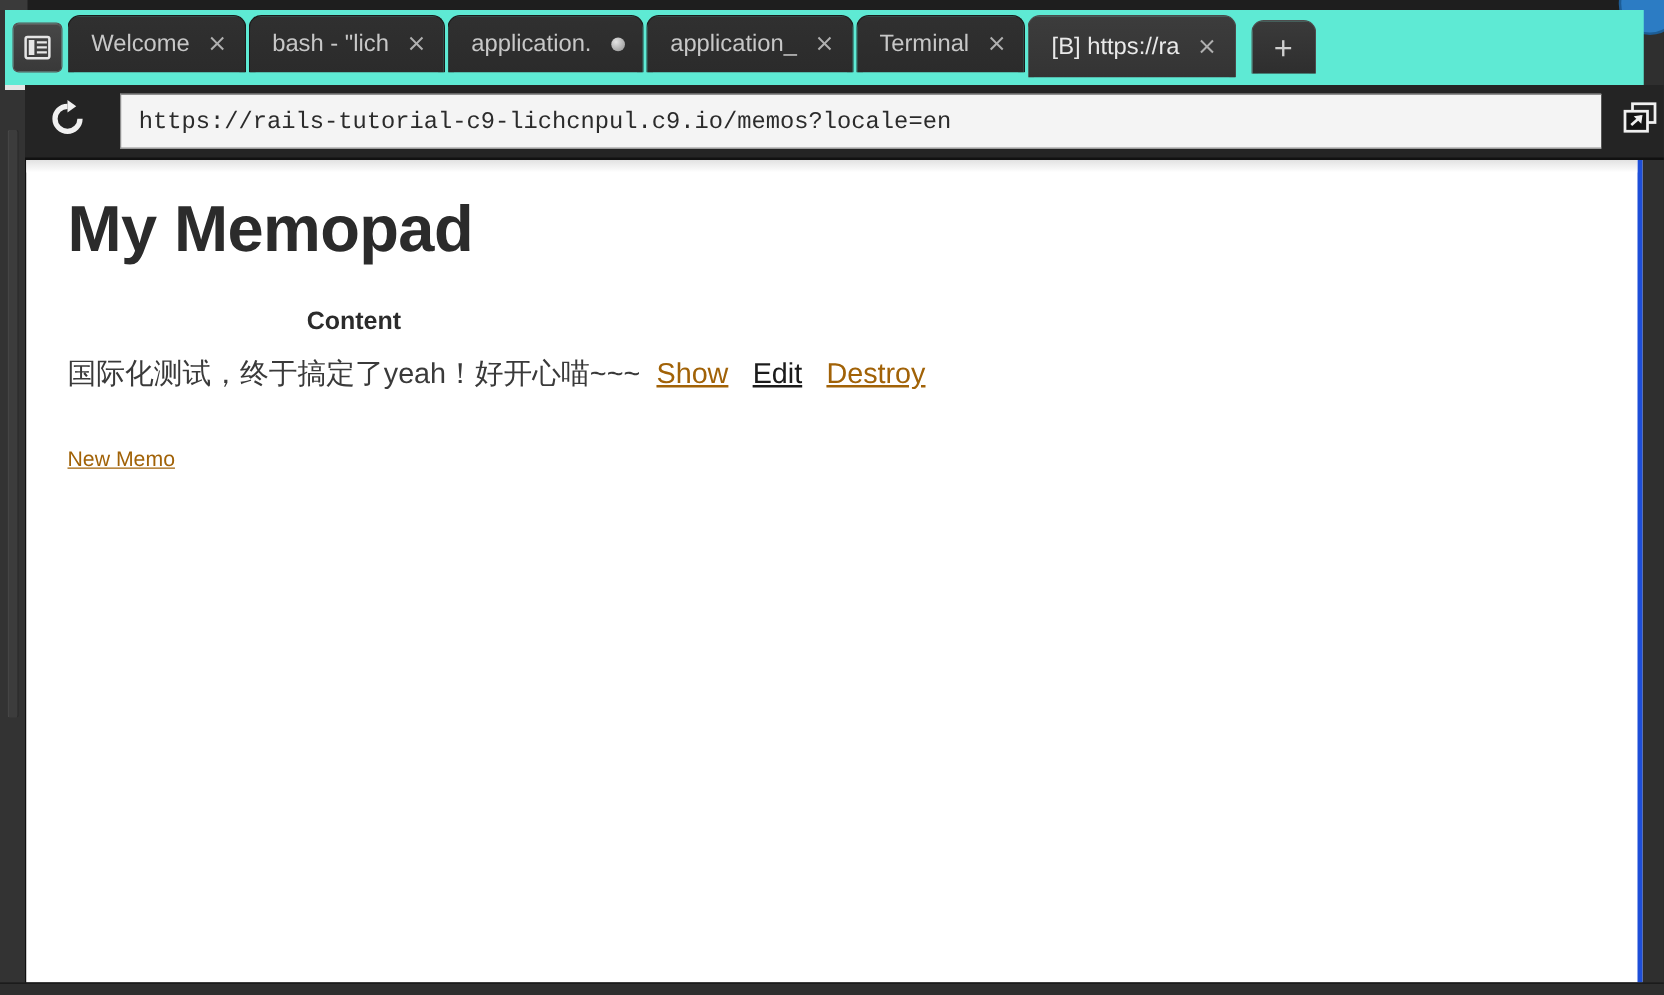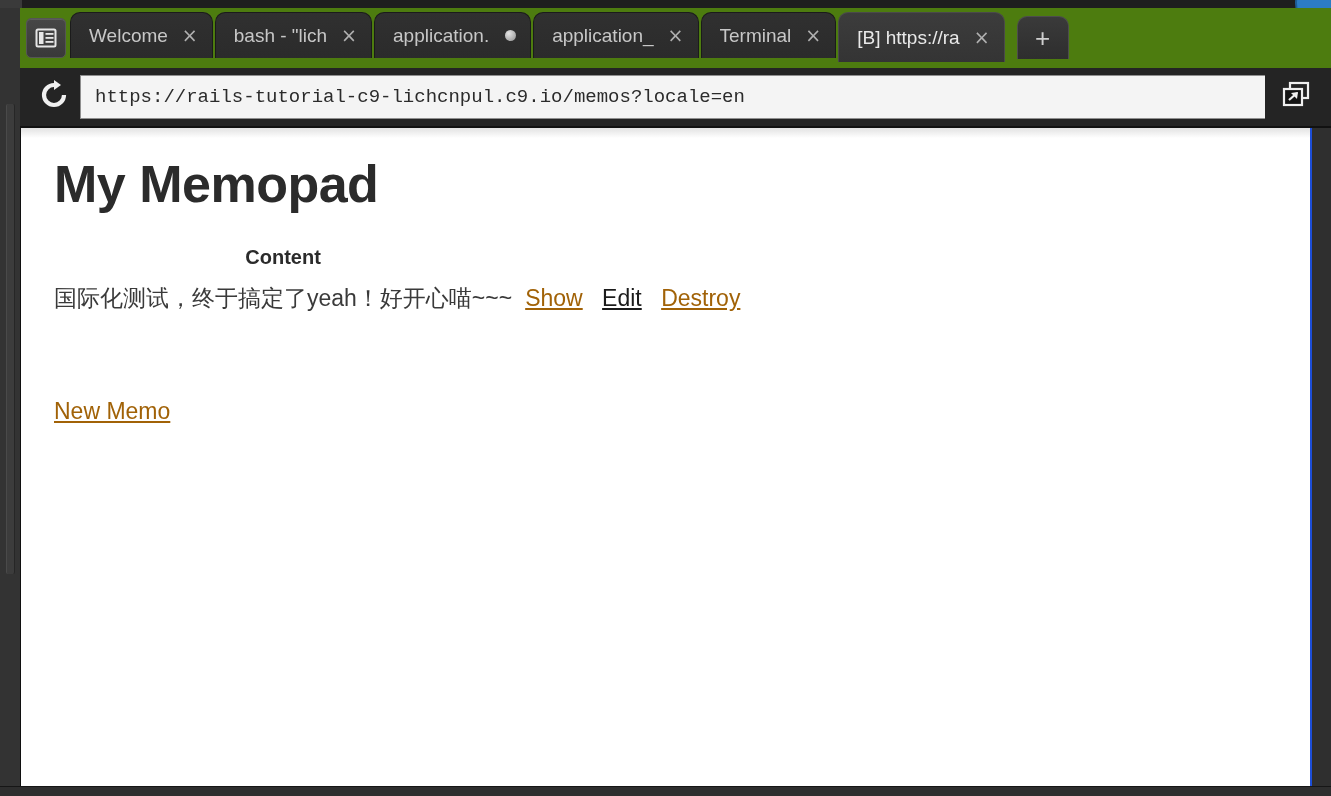--- a/index.html
+++ b/index.html
@@ -61,23 +61,23 @@
     width: 7px; height: 470px;
     background: #3c3c3c;
     border-left: 1px solid #4a4a4a;
     border-right: 1px solid #262626;
     border-radius: 2px;
   }
 
   
   #tabbar {
     position: absolute;
-    left: 20px; top: 8px;
+    left: 4px; top: 8px;
     width: 1311px; height: 60px;
-    background: #4d7c0f;
+    background: #5eead4;
     border-bottom: 4px solid #e5e5e5;
   }
   #tabbar-inner {
     position: absolute;
     left: 0; top: 4px;
     height: 56px;
     display: flex;
     align-items: flex-start;
   }
 
@@ -168,21 +168,21 @@
   #reload-btn {
     width: 44px; height: 44px;
     margin-left: 12px;
     display: flex;
     align-items: center;
     justify-content: center;
     flex: none;
   }
   #url-wrap {
     position: relative;
-    margin-left: 4px;
+    margin-left: 20px;
     height: 44px;
     width: 1185px;
     display: flex;
     align-items: stretch;
     flex: none;
   }
   #url-input {
     flex: 1 1 auto;
     height: 44px;
     background: #f4f4f4;
@@ -239,21 +239,21 @@
     justify-content: center;
     flex: none;
   }
 
   
   #content-frame {
     position: absolute;
     left: 21px; top: 128px;
     width: 1289px; height: 658px;
     background: #ffffff;
-    border-right: 2px solid #1d4ed8;
+    border-right: 4px solid #1d4ed8;
     overflow: hidden;
   }
   #content-scroll-shade {
     position: absolute;
     left: 0; top: 0;
     width: 1289px; height: 10px;
     background: linear-gradient(#e2e2e2, #ffffff);
   }
   #page-body {
     position: relative;
@@ -292,22 +292,22 @@
   a.plain-link {
     color: #a16207;
     text-decoration: underline;
   }
   a.dark-link {
     color: #1b1b1b;
     text-decoration: underline;
     margin-top: 20px;
   }
   #new-memo-row {
-    margin-top: 80px;
-    font-size: 23px;
+    margin-top: 40px;
+    font-size: 17px;
   }
 
   
   #bottom-strip {
     position: absolute;
     left: 0; top: 786px;
     width: 1331px; height: 10px;
     background: #2e2e2e;
     border-top: 1px solid #161616;
   }

